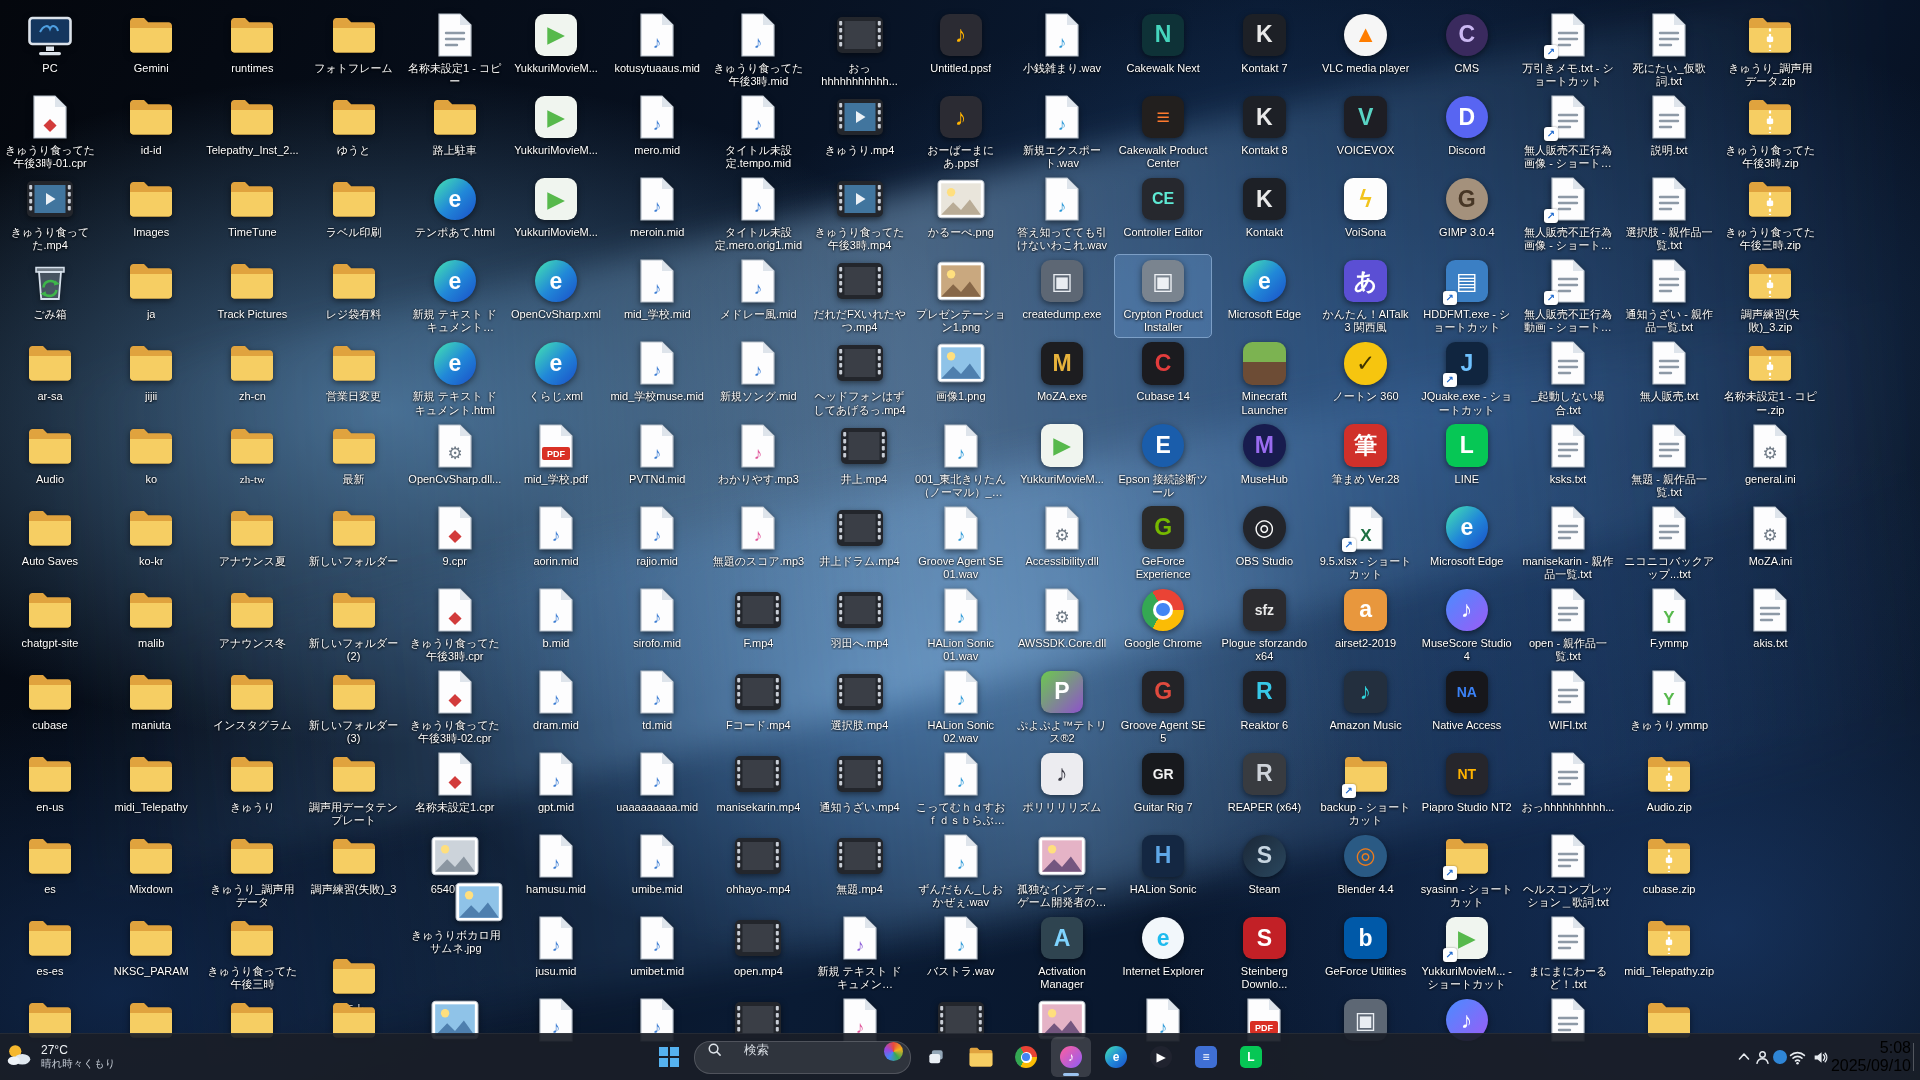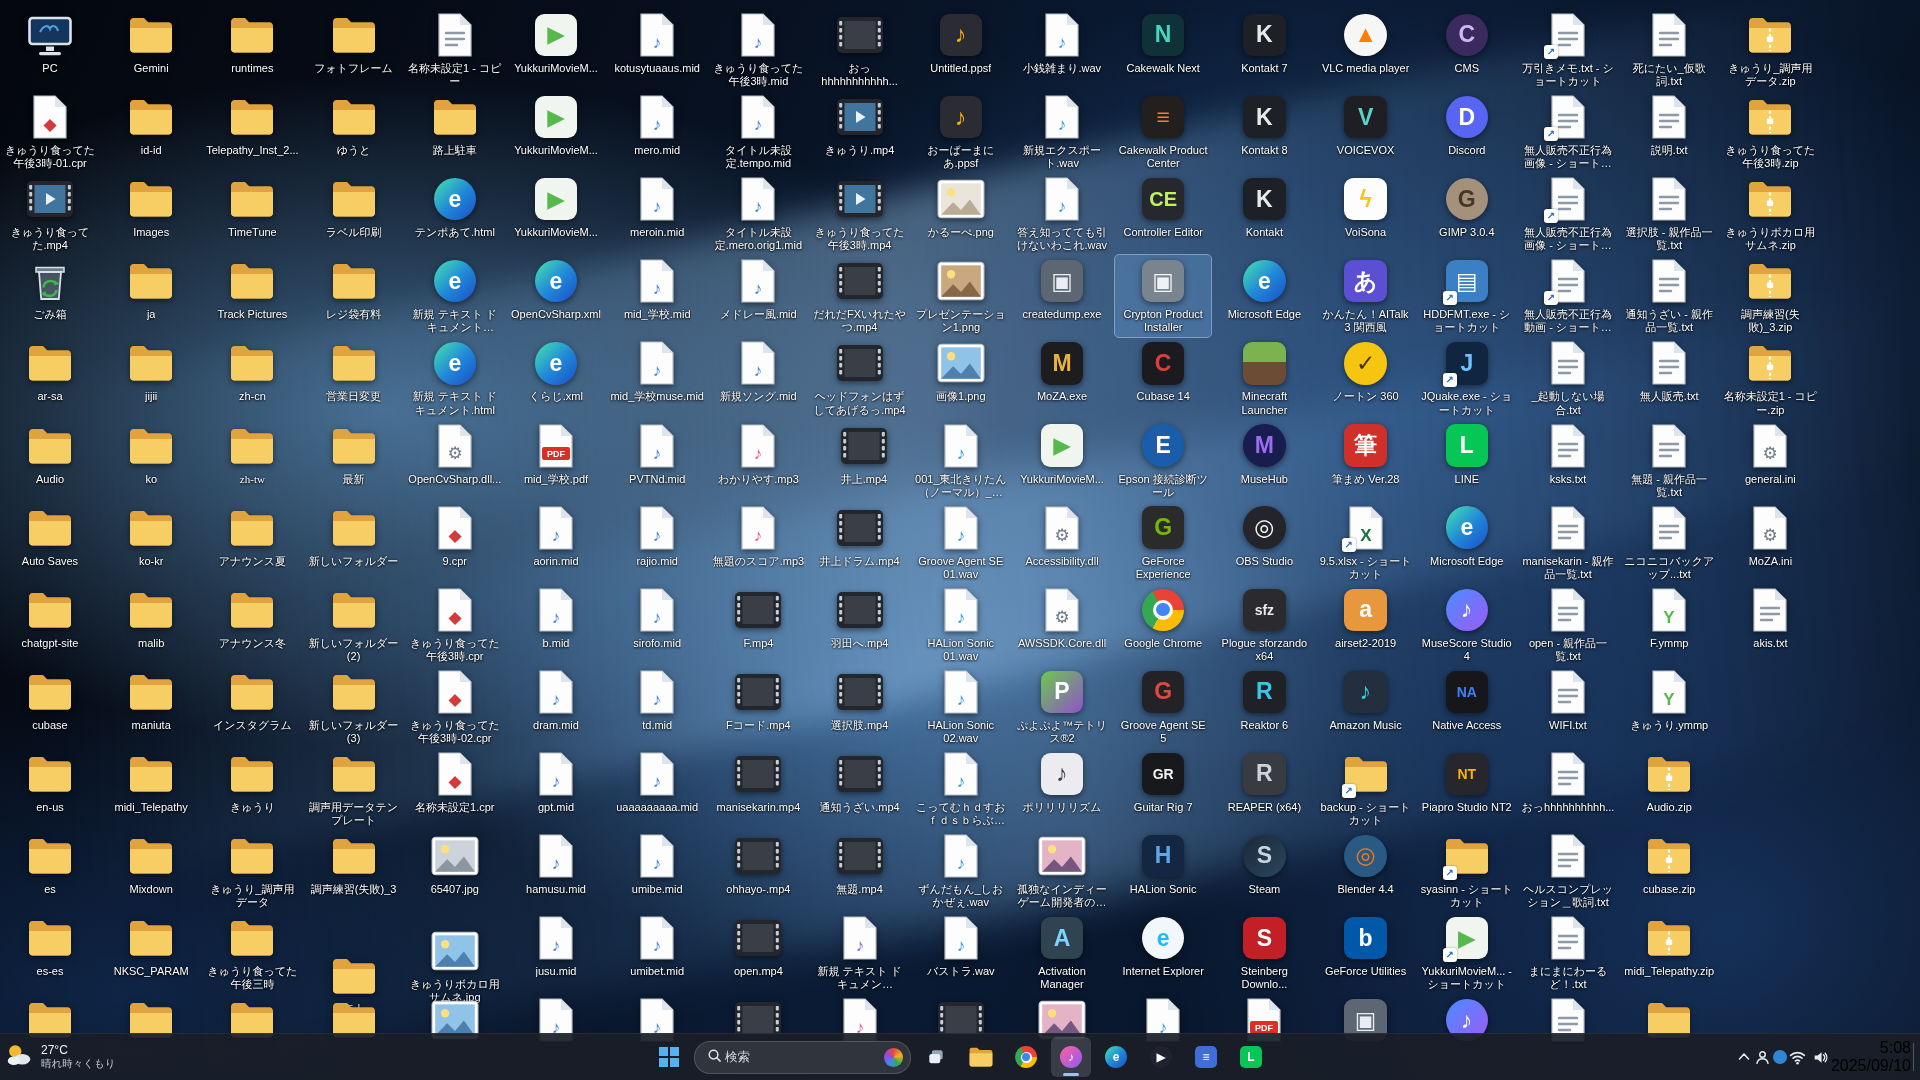--- a/index.html
+++ b/index.html
@@ -52,21 +52,21 @@
   .tb-center{position:absolute;left:50%;top:0;height:100%;transform:translateX(-50%);
     display:flex;align-items:center;gap:5px;}
   .tb-app{position:relative;width:40px;height:40px;border-radius:6px;display:flex;align-items:center;justify-content:center;}
   .tb-app .ic{width:26px;height:26px;filter:none;}
   .tb-app.active{background:rgba(255,255,255,.14);}
   .tb-app.active::after{content:"";position:absolute;left:50%;bottom:1px;transform:translateX(-50%);
     width:16px;height:3px;border-radius:2px;background:#9cc3ef;}
   .tb-apps{display:flex;align-items:center;gap:5px;}
   .start-logo{display:grid;grid-template-columns:9px 9px;grid-template-rows:9px 9px;gap:2px;}
   .start-logo span{background:#55b2f0;}
-  .search-pill{display:flex;align-items:center;gap:3px;height:31px;padding:0 7px 0 12px;width:196px;
+  .search-pill{display:flex;align-items:flex-start;gap:22px;height:31px;padding:0 7px 0 12px;width:196px;
     border-radius:16px;background:rgba(255,255,255,.10);border:1px solid rgba(255,255,255,.16);}
   .s-txt{flex:1;font-size:12.5px;color:#d8dde3;}
   .rainbow{width:19px;height:19px;border-radius:50%;
     background:conic-gradient(#e84a3c,#f2b01e,#35a853,#4286f5,#9b46e0,#e84a3c);}
   .tb-right{position:absolute;right:0;height:100%;display:flex;align-items:center;gap:2px;}
   .tray-btn{height:36px;padding:0 6px;display:flex;align-items:center;gap:6px;border-radius:5px;}
   .blue-dot{width:14px;height:14px;border-radius:50%;background:#2f86d6;display:block;}
   .clock{display:flex;flex-direction:column;align-items:flex-end;justify-content:center;
     color:#eef1f5;font-size:11.5px;line-height:1.35;padding:0 8px;}
   .peek{width:6px;height:60%;border-left:1px solid rgba(255,255,255,.25);display:block;}
@@ -658,21 +658,21 @@
         <span class="ic" style="height: 48px; width: 48px;">
           <svg viewBox="0 0 46 38" width="100%" height="100%">
             <rect x="1" y="1" width="44" height="36" rx="3.5" fill="#fff" stroke="#c2c9d2"></rect>
             <rect x="4" y="4" width="38" height="30" fill="#ccd3da"></rect>
             <circle cx="13.5" cy="12.5" r="4" fill="#ffdf7e"></circle>
             <path d="M4 34l11.5-12 7.5 7.5 8.5-10L42 34z" fill="#8b96a1"></path>
           </svg>
         </span>
         <div class="lab">65407.jpg</div>
       </div>
-      <div class="cell" style="left: 406.8px; top: 925px;">
+      <div class="cell" style="left: 406.8px; top: 876px; align-items: flex-end;">
         <span class="ic" style="height: 48px; width: 48px;">
           <svg viewBox="0 0 46 38" width="100%" height="100%">
             <rect x="1" y="1" width="44" height="36" rx="3.5" fill="#fff" stroke="#c2c9d2"></rect>
             <rect x="4" y="4" width="38" height="30" fill="#8fc3e8"></rect>
             <circle cx="13.5" cy="12.5" r="4" fill="#ffdf7e"></circle>
             <path d="M4 34l11.5-12 7.5 7.5 8.5-10L42 34z" fill="#4e7fae"></path>
           </svg>
         </span>
         <div class="lab">きゅうりボカロ用サムネ.jpg</div>
       </div>
@@ -1592,21 +1592,21 @@
         <div class="lab">Cakewalk Next</div>
       </div>
       <div class="cell" style="left: 1115.2px; top: 91.1px;">
         <span class="ic" style="height: 48px; width: 48px;">
           <span class="app-ic" style="background:#221f1e;color:#ff7a2e;border-radius:22%;font-size:23px">≡</span>
         </span>
         <div class="lab">Cakewalk Product Center</div>
       </div>
       <div class="cell" style="left: 1115.2px; top: 173.2px;">
         <span class="ic" style="height: 48px; width: 48px;">
-          <span class="app-ic" style="background:#26282e;color:#bef264;border-radius:22%;font-size:20px">CE</span>
+          <span class="app-ic" style="background:#26282e;color:#5eead4;border-radius:22%;font-size:16px">CE</span>
         </span>
         <div class="lab">Controller Editor</div>
       </div>
       <div class="cell sel" style="left: 1115.2px; top: 255.3px;">
         <span class="ic" style="height: 48px; width: 48px;">
           <span class="app-ic" style="background:#7a848f;color:#eef1f5;border-radius:22%;font-size:23px">▣</span>
         </span>
         <div class="lab">Crypton Product Installer</div>
       </div>
       <div class="cell" style="left: 1115.2px; top: 337.4px;">
@@ -2255,21 +2255,21 @@
       </div>
       <div class="cell" style="left: 1722.4px; top: 173.2px;">
         <span class="ic" style="height: 48px; width: 48px;">
           <svg viewBox="0 0 48 44" width="100%" height="100%">
             <path d="M3 8.5C3 6.6 4.6 5 6.5 5H17l4.2 4.2H41.5C43.4 9.2 45 10.8 45 12.7V36c0 1.9-1.6 3.5-3.5 3.5h-35C4.6 39.5 3 37.9 3 36z" fill="#e0a33e"></path>
             <path d="M3 15h42v21c0 1.9-1.6 3.5-3.5 3.5h-35C4.6 39.5 3 37.9 3 36z" fill="#f6ce63"></path>
             <path d="M24 15.5V38" stroke="#fff" stroke-width="2.2" stroke-dasharray="3 2.4"></path>
             <rect x="20.8" y="23.5" width="6.4" height="5.4" rx="1.2" fill="#fff"></rect>
           </svg>
         </span>
-        <div class="lab">きゅうりボカロ用サムネ.zip</div>
+        <div class="lab">きゅうり食ってた午後三時.zip</div>
       </div>
       <div class="cell" style="left: 1722.4px; top: 255.3px;">
         <span class="ic" style="height: 48px; width: 48px;">
           <svg viewBox="0 0 48 44" width="100%" height="100%">
             <path d="M3 8.5C3 6.6 4.6 5 6.5 5H17l4.2 4.2H41.5C43.4 9.2 45 10.8 45 12.7V36c0 1.9-1.6 3.5-3.5 3.5h-35C4.6 39.5 3 37.9 3 36z" fill="#e0a33e"></path>
             <path d="M3 15h42v21c0 1.9-1.6 3.5-3.5 3.5h-35C4.6 39.5 3 37.9 3 36z" fill="#f6ce63"></path>
             <path d="M24 15.5V38" stroke="#fff" stroke-width="2.2" stroke-dasharray="3 2.4"></path>
             <rect x="20.8" y="23.5" width="6.4" height="5.4" rx="1.2" fill="#fff"></rect>
           </svg>
         </span>

